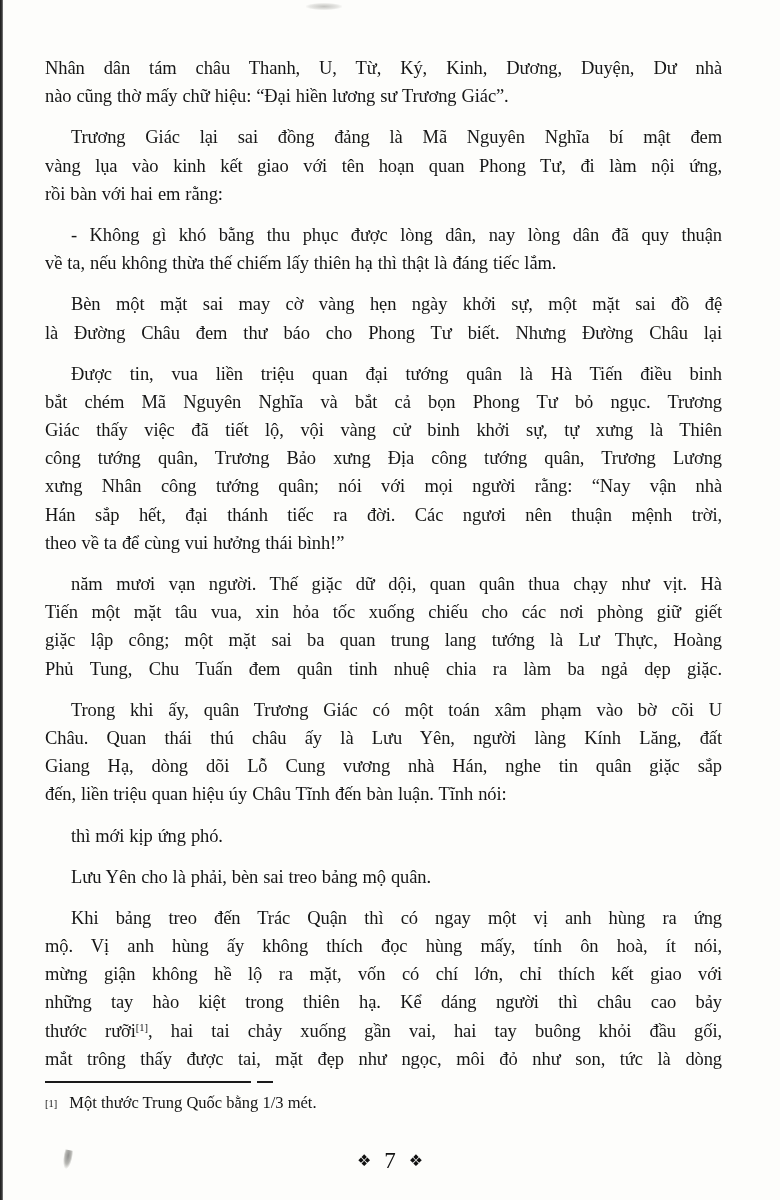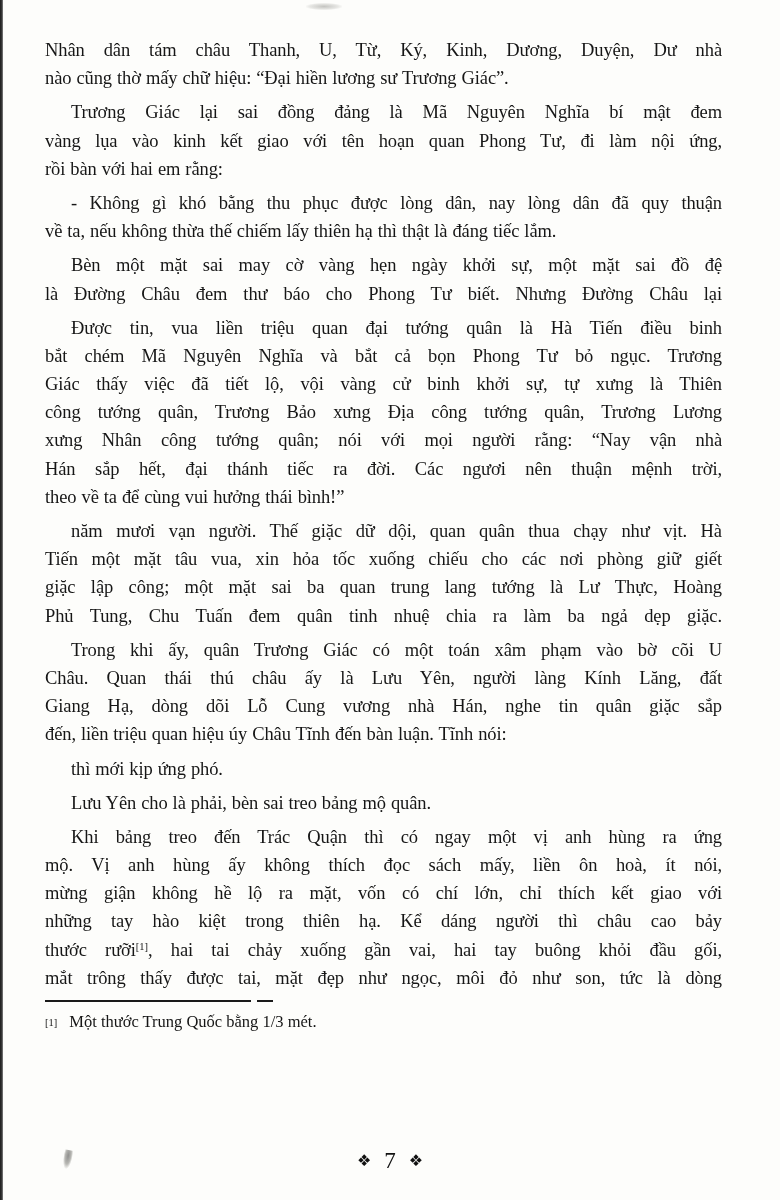--- a/index.html
+++ b/index.html
@@ -19,23 +19,23 @@
   .smudge-top {
     position:absolute; left:306px; top:3px; width:36px; height:7px;
     background:radial-gradient(ellipse at center, rgba(150,150,145,0.55) 0%, rgba(180,180,175,0.3) 55%, rgba(255,255,255,0) 75%);
   }
   .smudge-bottom {
     position:absolute; left:63px; top:1150px; width:9px; height:19px;
     transform:rotate(10deg);
     background:radial-gradient(ellipse at 50% 30%, #8f8f8d 0%, #b8b8b4 45%, rgba(255,255,255,0) 72%);
   }
   .page {
-    position:absolute; left:45px; top:36px; width:677px;
+    position:absolute; left:45px; top:54px; width:677px;
   }
-  .paragraph { margin-top:6px; }
+  .paragraph { margin-top:13px; }
   .paragraph:first-child { margin-top:0; }
   .line {
     font-size:18.5px;
     line-height:28.2px;
     height:28.2px;
     letter-spacing:-0.1px;
     word-spacing:0.5px;
     text-align:justify;
     text-align-last:justify;
     overflow:hidden;
@@ -124,21 +124,21 @@
         <div class="line lastline">đến, liền triệu quan hiệu úy Châu Tĩnh đến bàn luận. Tĩnh nói:</div>
       </div>
       <div class="paragraph indented">
         <div class="line lastline">thì mới kịp ứng phó.</div>
       </div>
       <div class="paragraph indented">
         <div class="line lastline">Lưu Yên cho là phải, bèn sai treo bảng mộ quân.</div>
       </div>
       <div class="paragraph indented">
         <div class="line">Khi bảng treo đến Trác Quận thì có ngay một vị anh hùng ra ứng</div>
-        <div class="line">mộ. Vị anh hùng ấy không thích đọc sách mấy, liền ôn hoà, ít nói,</div>
+        <div class="line">mộ. Vị anh hùng ấy không thích đọc hùng mấy, tính ôn hoà, ít nói,</div>
         <div class="line">mừng giận không hề lộ ra mặt, vốn có chí lớn, chỉ thích kết giao với</div>
         <div class="line">những tay hào kiệt trong thiên hạ. Kể dáng người thì châu cao bảy</div>
         <div class="line">thước rưỡi<sup class="fnref">[1]</sup>, hai tai chảy xuống gần vai, hai tay buông khỏi đầu gối,</div>
         <div class="line">mắt trông thấy được tai, mặt đẹp như ngọc, môi đỏ như son, tức là dòng</div>
       </div>
     </div>
 
   <div class="footnote-sep">
     <div class="sep-long"></div>
     <div class="sep-short"></div>

